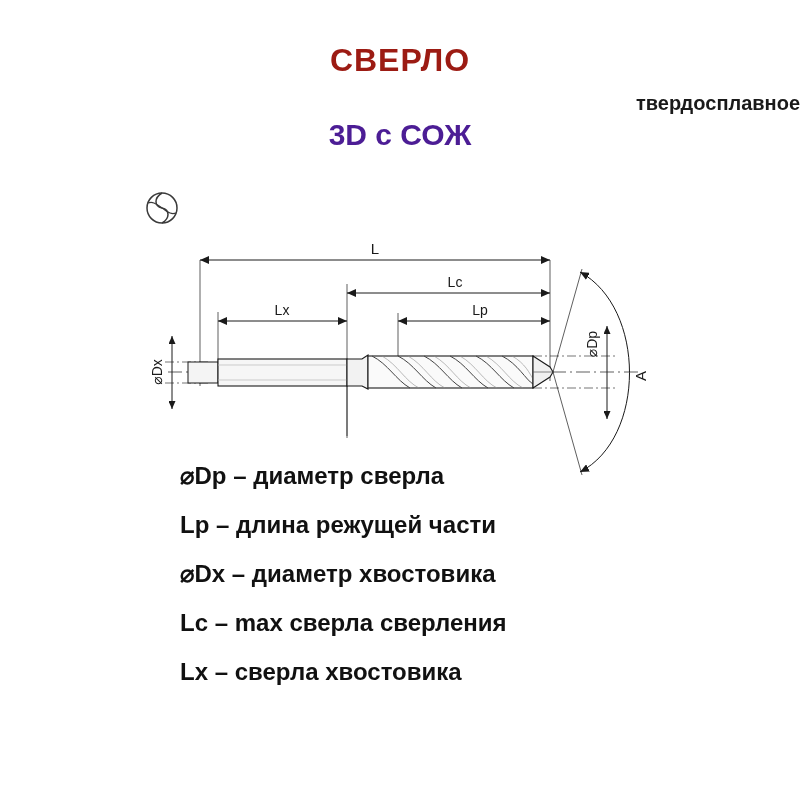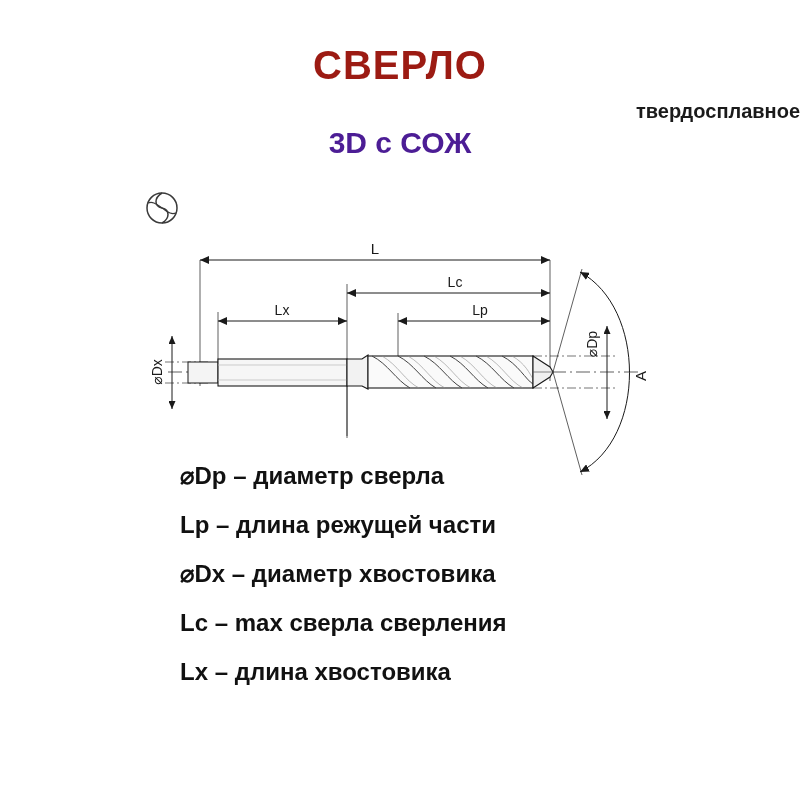--- a/index.html
+++ b/index.html
@@ -13,21 +13,21 @@
     position: relative;
   }
   .page { position:relative; width:800px; height:800px; }
 
   
   .title-block {
     position:absolute; top:44px; left:0; width:800px;
     text-align:center;
   }
   .title-main {
-    font-size:40px; font-weight:bold; letter-spacing:1px;
+    font-size:32px; font-weight:bold; letter-spacing:1px;
     color:#9c1b13; line-height:1.05; margin:0;
   }
   .title-sub1 {
     font-size:20px; font-weight:bold; color:#1a1a1a;
     margin-top:14px; line-height:1.1;text-align:right;
   }
   .title-sub2 {
     font-size:30px; font-weight:bold; color:#4c1d95;
     margin-top:4px; line-height:1.1;
   }
@@ -195,18 +195,18 @@
 
     <div class="legend-row">
       <span class="sym">Lc</span>
       <span>–</span>
       <span class="dsc">max сверла сверления</span>
     </div>
 
     <div class="legend-row">
       <span class="sym">Lx</span>
       <span>–</span>
-      <span class="dsc">длина хвостовика</span>
+      <span class="dsc">сверла хвостовика</span>
     </div>
 
 
   </div>
 </div>
 
 </body></html>

